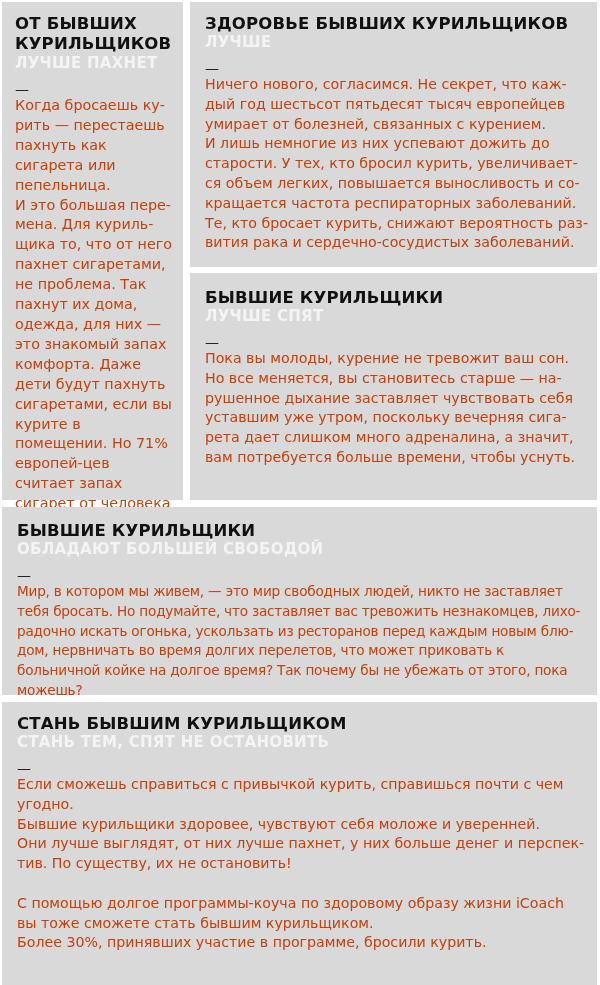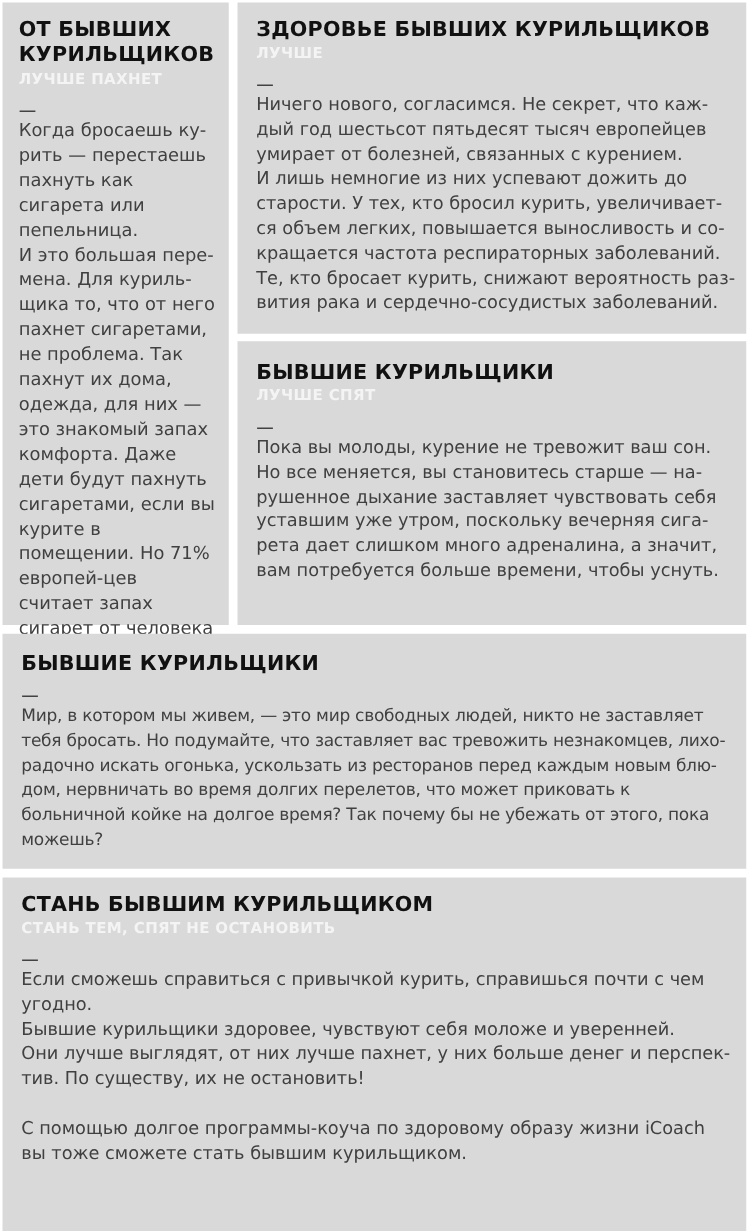--- a/index.html
+++ b/index.html
@@ -1,22 +1,22 @@
 <!DOCTYPE html>
 <html><head>
 <meta charset="utf-8">
 <style>
   html, body { margin:0; padding:0; background:#ffffff; }
   body { width:600px; height:985px; position:relative; overflow:hidden;
          font-family:"DejaVu Sans", sans-serif; color:#1a1a1a; }
   .box { position:absolute; background:#d9d9d9; box-sizing:border-box; }
   .title { font-weight:bold; font-size:16.5px; line-height:19px; color:#111; letter-spacing:0.2px; }
-  .subtitle { font-weight:bold; font-size:12px; line-height:18px; color:#f4f4f4; letter-spacing:0.3px; }
+  .subtitle { font-weight:bold; font-size:15px; line-height:18px; color:#f4f4f4; letter-spacing:0.3px; }
   .dash { font-size:14px; line-height:14px; margin-top:10px; color:#222; }
-  .body p { margin:0; font-size:14.2px; line-height:19.8px; color:#404040; }
+  .body p { margin:0; font-size:14.2px; line-height:19.8px; color:#c2410c; }
   .body .gap { height:19.8px; }
 
   #box1 { left:2px; top:2px; width:181px; height:498px; padding:12px 10px 0 13px; }
   #box1 .title { font-size:16.5px; line-height:20px; }
   #box1 .body p { font-size:14.3px; line-height:19.9px; }
   #box2 { left:190px; top:2px; width:407px; height:265px; padding:12px 8px 0 15px; }
   #box3 { left:190px; top:273px; width:407px; height:227px; padding:15px 10px 0 15px; }
   #box4 { left:2px; top:507px; width:595px; height:188px; padding:14px 10px 0 15px; }
   #box4 .body p { font-size:13.6px; line-height:19.8px; letter-spacing:-0.2px; }
   #box5 { left:2px; top:702px; width:595px; height:356px; padding:12px 10px 0 15px; }
@@ -48,30 +48,32 @@
   <div class="title">БЫВШИЕ КУРИЛЬЩИКИ</div>
   <div class="subtitle">ЛУЧШЕ СПЯТ</div>
   <div class="dash">—</div>
   <div class="body">
     <p>Пока вы молоды, курение не тревожит ваш сон. Но все меняется, вы становитесь старше — на-рушенное дыхание заставляет чувствовать себя уставшим уже утром, поскольку вечерняя сига-рета дает слишком много адреналина, а значит, вам потребуется больше времени, чтобы уснуть.</p>
   </div>
 </div>
 
 <div class="box" id="box4">
   <div class="title">БЫВШИЕ КУРИЛЬЩИКИ</div>
+  <div class="subtitle">ОБЛАДАЮТ БОЛЬШЕЙ СВОБОДОЙ</div>
   <div class="dash">—</div>
   <div class="body">
     <p>Мир, в котором мы живем, — это мир свободных людей, никто не заставляет тебя бросать. Но подумайте, что заставляет вас тревожить незнакомцев, лихо-радочно искать огонька, ускользать из ресторанов перед каждым новым блю-дом, нервничать во время долгих перелетов, что может приковать к больничной койке на долгое время? Так почему бы не убежать от этого, пока можешь?</p>
   </div>
 </div>
 
 <div class="box" id="box5">
   <div class="title">СТАНЬ БЫВШИМ КУРИЛЬЩИКОМ</div>
   <div class="subtitle">СТАНЬ ТЕМ, СПЯТ НЕ ОСТАНОВИТЬ</div>
   <div class="dash">—</div>
   <div class="body">
     <p>Если сможешь справиться с привычкой курить, справишься почти с чем угодно.</p>
     <p>Бывшие курильщики здоровее, чувствуют себя моложе и уверенней.</p>
     <p>Они лучше выглядят, от них лучше пахнет, у них больше денег и перспек-тив. По существу, их не остановить!</p>
     <div class="gap"></div>
     <p>С помощью долгое программы-коуча по здоровому образу жизни iCoach вы тоже сможете стать бывшим курильщиком.</p>
+    <p>Более 30%, принявших участие в программе, бросили курить.</p>
   </div>
 </div>
 
 </body></html>

